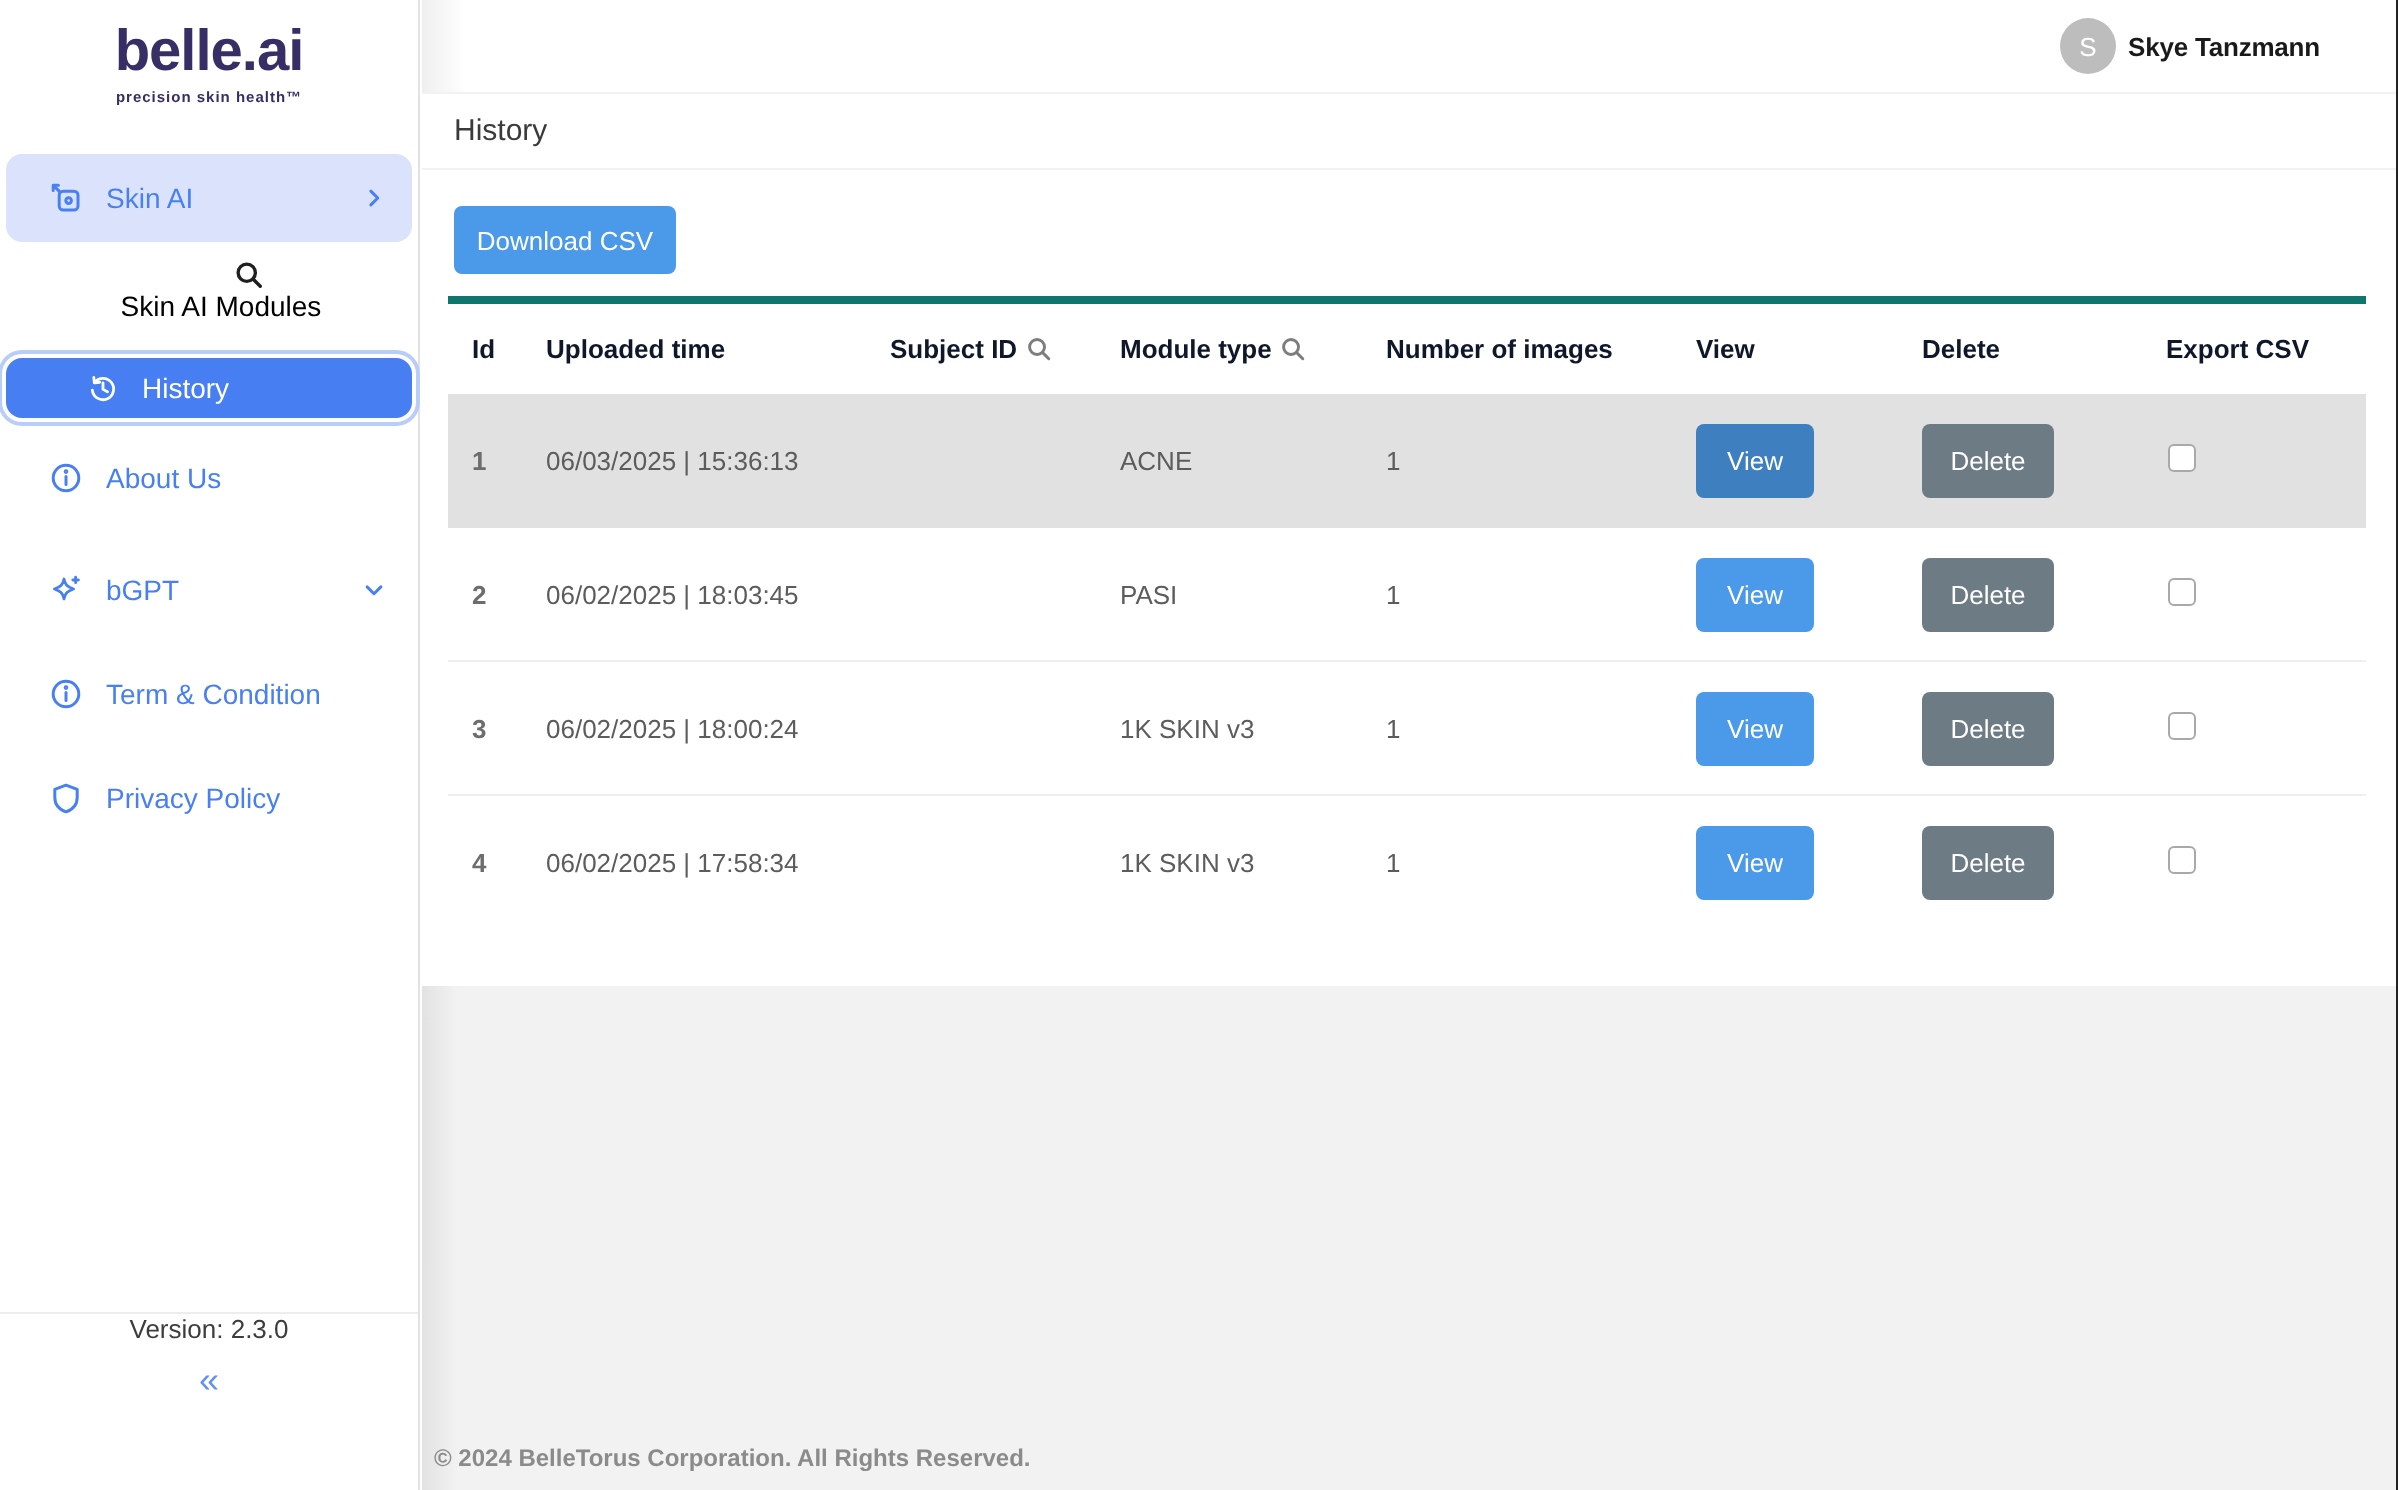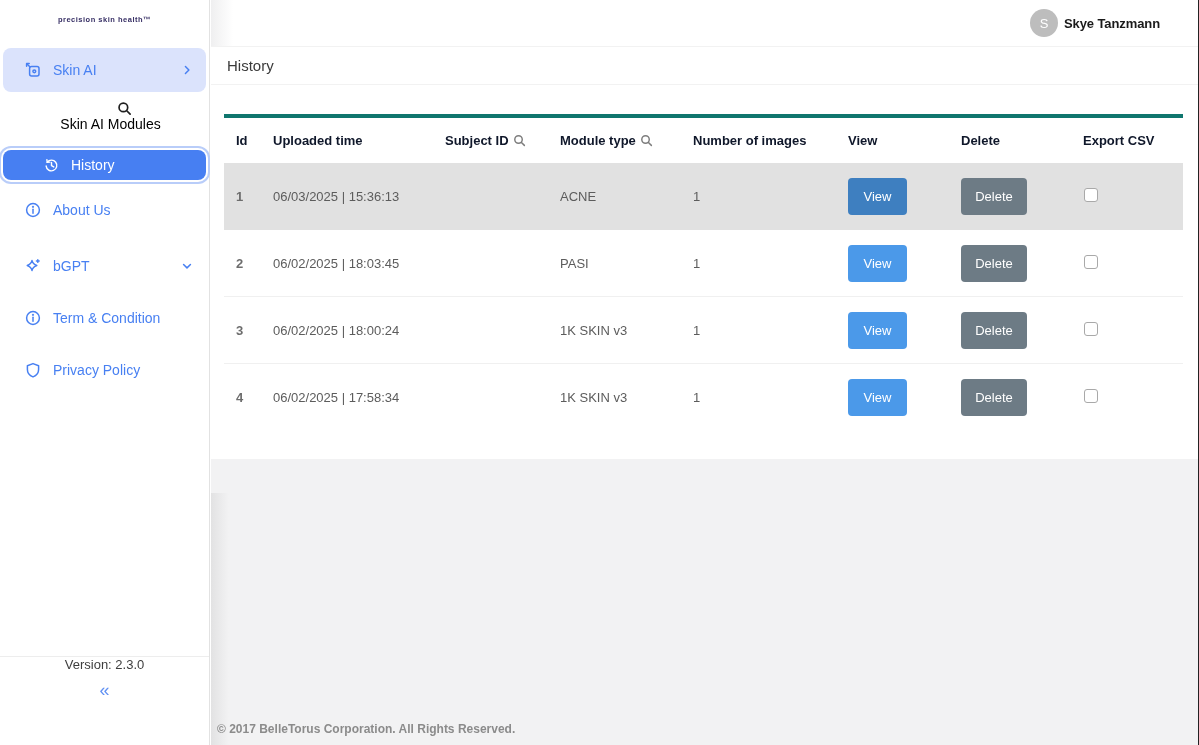--- a/index.html
+++ b/index.html
@@ -52,20 +52,21 @@
   .cb { appearance:none; -webkit-appearance:none; width:14px; height:14px; border:1.5px solid #a9a9a9; border-radius:3px; background:#fff; margin:0 0 0 1px; cursor:pointer; }
   .footer { position:absolute; left:6px; bottom:9px; font-size:12px; font-weight:bold; color:#8b8b8b; z-index:1; }
 </style>
 </head>
 <body>
 
 <div class="frame-right"></div>
 
 <div class="sidebar">
   <div class="logo-block">
+    <div class="logo-text">belle.ai</div>
     <div class="logo-tagline">precision skin health™</div>
   </div>
   <div class="nav">
     <div class="nav-item parent-active">
       <span class="ic">
         <svg width="16" height="16" viewBox="0 0 16 16" fill="none" stroke="#4880f2" stroke-width="1.5" stroke-linecap="round" stroke-linejoin="round">
           <rect x="4.6" y="4.6" width="9.4" height="9.4" rx="2"></rect>
           <path d="M4.8 4.8 L1.8 1.8"></path>
           <path d="M1.6 4.2 L1.6 1.6 L4.2 1.6"></path>
           <circle cx="9.3" cy="9.3" r="1.4"></circle>
@@ -148,20 +149,21 @@
 
 <div class="main">
   <div class="topbar">
     <div class="avatar">S</div>
     <div class="user-name">Skye Tanzmann</div>
   </div>
   <div class="titlebar">
     <div class="page-title">History</div>
   </div>
   <div class="card">
+    <button class="btn-download">Download CSV</button>
     <div class="tbl">
       <div class="trow thead">
         <div class="hcell">
             <span>Id</span>
           </div>
         <div class="hcell">
             <span>Uploaded time</span>
           </div>
         <div class="hcell">
             <span>Subject ID</span>
@@ -229,14 +231,14 @@
         <div>06/02/2025 | 17:58:34</div>
         <div></div>
         <div>1K SKIN v3</div>
         <div>1</div>
         <div><button class="btn-view">View</button></div>
         <div><button class="btn-del">Delete</button></div>
         <div><input type="checkbox" class="cb" style=""></div>
       </div>
     </div>
   </div>
-  <div class="footer">© 2017 BelleTorus Corporation. All Rights Reserved.</div>
+  <div class="footer">© 2024 BelleTorus Corporation. All Rights Reserved.</div>
 </div>
 
 </body></html>

